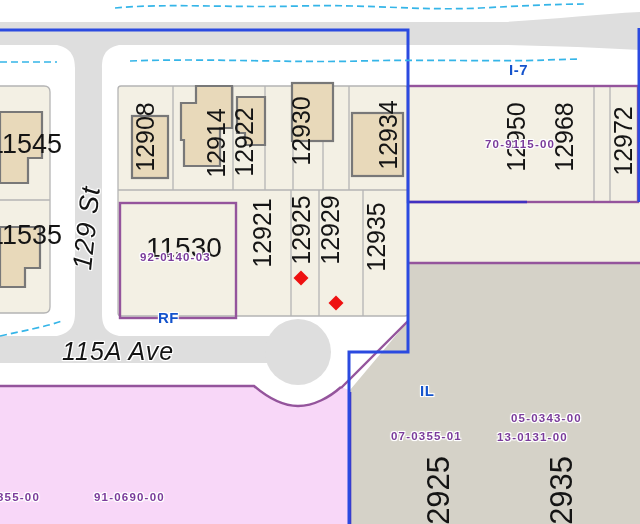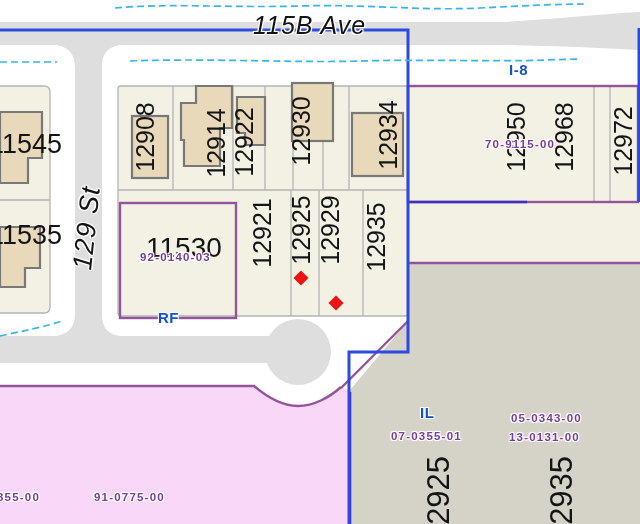--- a/index.html
+++ b/index.html
@@ -86,26 +86,26 @@
 
     <path class="cyan" d="M115,8 C170,3 230,8 300,6 C370,4 420,11 480,8 C520,6 555,4 585,4"></path>
     <path class="cyan" d="M0,62 L57,62"></path>
     <path class="cyan" d="M130,61 C210,58 290,63 360,61 C430,59 500,62 545,60 L578,59"></path>
     <path class="cyan" d="M0,336 C22,331 45,327 62,321"></path>
 
     <path class="diamond" d="M301,270.5 l7.5,7.5 l-7.5,7.5 l-7.5,-7.5 Z"></path>
     <path class="diamond" d="M336,295.5 l7.5,7.5 l-7.5,7.5 l-7.5,-7.5 Z"></path>
   </svg>
 
-  <div class="lbl street halo" style="left:253px;top:13px">115B Ave</div>
+  <div class="lbl street halo" style="left:62px;top:339px">115A Ave</div>
   <div class="lbl street halo rot84" style="left:87px;top:228px;font-size:27px">129 St</div>
 
-  <div class="lbl zone halo" style="left:509px;top:62px">I-8</div>
+  <div class="lbl zone halo" style="left:509px;top:62px">I-7</div>
   <div class="lbl zone halo" style="left:158px;top:310px">RF</div>
-  <div class="lbl zone halo" style="left:420px;top:405px">IL</div>
+  <div class="lbl zone halo" style="left:420px;top:383px">IL</div>
 
   <div class="lbl addr-big" style="left:-11px;top:131px;font-size:27px">11545</div>
   <div class="lbl addr-big" style="left:-11px;top:222px;font-size:27px">11535</div>
   <div class="lbl addr-big" style="left:146px;top:234px">11530</div>
 
   <div class="lbl addr rot" style="left:145px;top:137px">12908</div>
   <div class="lbl addr rot" style="left:216px;top:143px">12914</div>
   <div class="lbl addr rot" style="left:244px;top:142px">12922</div>
   <div class="lbl addr rot" style="left:301px;top:131px">12930</div>
   <div class="lbl addr rot" style="left:388px;top:135px">12934</div>
@@ -119,17 +119,17 @@
   <div class="lbl addr rot" style="left:564px;top:137px">12968</div>
   <div class="lbl addr rot" style="left:623px;top:141px">12972</div>
 
   <div class="lbl addr-xl rot" style="left:438px;top:499px">12925</div>
   <div class="lbl addr-xl rot" style="left:561px;top:499px">12935</div>
 
   <div class="lbl permit halo" style="left:140px;top:252px">92-0140-03</div>
   <div class="lbl permit halo" style="left:485px;top:139px">70-9115-00</div>
   <div class="lbl permit halo" style="left:511px;top:413px">05-0343-00</div>
   <div class="lbl permit halo" style="left:391px;top:431px">07-0355-01</div>
-  <div class="lbl permit halo" style="left:509px;top:432px">13-0131-00</div>
+  <div class="lbl permit halo" style="left:497px;top:432px">13-0131-00</div>
   <div class="lbl permit halo" style="left:-3px;top:492px">355-00</div>
-  <div class="lbl permit halo" style="left:94px;top:492px">91-0775-00</div>
+  <div class="lbl permit halo" style="left:94px;top:492px">91-0690-00</div>
 
 </div>
 
 </body></html>

